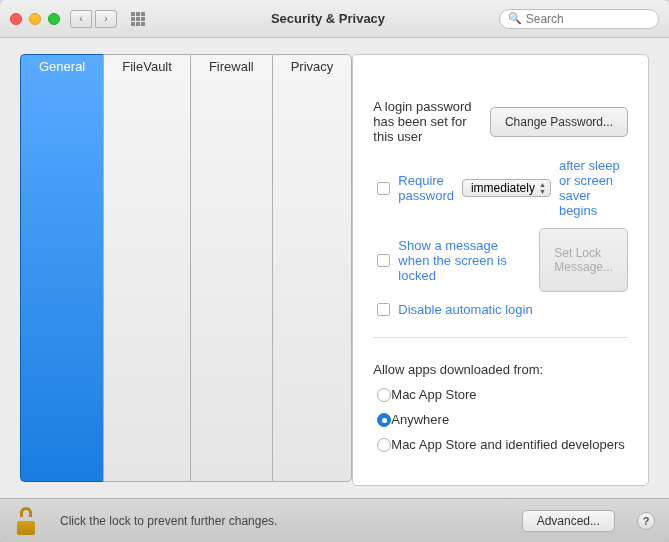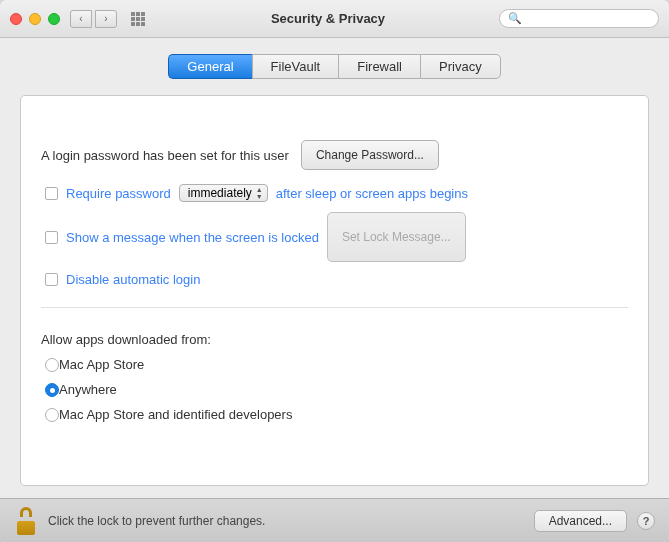--- a/index.html
+++ b/index.html
@@ -130,21 +130,21 @@
       background: transparent;
       font-size: 12px;
       color: #666;
       width: 100%;
     }
 
     
     .content {
       flex: 1;
       display: flex;
-      flex-direction: column;
+      flex-direction: row;
       padding: 16px 20px 0 20px;
       overflow: hidden;
     }
 
     
     .tabs {
       display: flex;
       justify-content: center;
       margin-bottom: 16px;
       gap: 0;
@@ -313,21 +313,21 @@
     }
 
     
     .bottombar {
       height: 44px;
       background: linear-gradient(to bottom, #d8d8d8, #c8c8c8);
       border-top: 1px solid #b0b0b0;
       display: flex;
       align-items: center;
       padding: 0 14px;
-      gap: 10px;
+      gap: 22px;
       flex-shrink: 0;
     }
 
     .lock-icon {
       width: 24px;
       height: 28px;
       position: relative;
       cursor: pointer;
     }
 
@@ -407,20 +407,21 @@
           <div class="grid-dot"></div>
           <div class="grid-dot"></div>
         <div class="grid-dot"></div>
           <div class="grid-dot"></div>
           <div class="grid-dot"></div>
       </div>
     </div>
     <div class="titlebar-title">Security &amp; Privacy</div>
     <div class="search-bar">
       <span class="search-bar-icon">🔍</span>
+      <input type="text" placeholder="Search" style="">
     </div>
   </div>
 
   <div class="content">
 
     <div class="tabs">
       <div class="tab active">General</div>
       <div class="tab">FileVault</div>
       <div class="tab">Firewall</div>
       <div class="tab">Privacy</div>
@@ -437,21 +438,21 @@
         <div class="checkbox-row">
           <div class="checkbox"></div>
           <span class="checkbox-label">Require password</span>
           <div class="dropdown-inline">
             <span>immediately</span>
             <div class="dropdown-arrows">
               <span>▲</span>
               <span>▼</span>
             </div>
           </div>
-          <span class="checkbox-label">after sleep or screen apps begins</span>
+          <span class="checkbox-label">after sleep or screen saver begins</span>
         </div>
 
         <div class="checkbox-row">
           <div class="checkbox"></div>
           <span class="checkbox-label">Show a message when the screen is locked</span>
           <span class="btn-disabled">Set Lock Message...</span>
         </div>
 
         <div class="checkbox-row">
           <div class="checkbox"></div>

